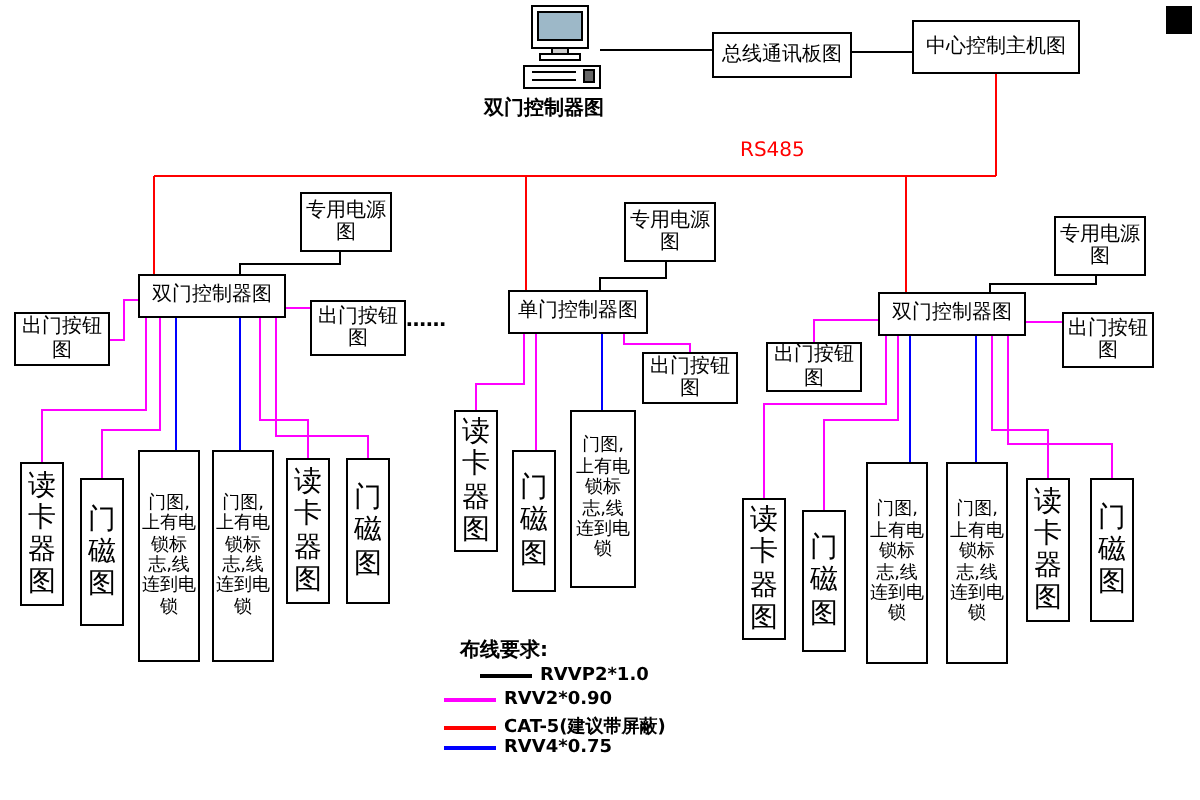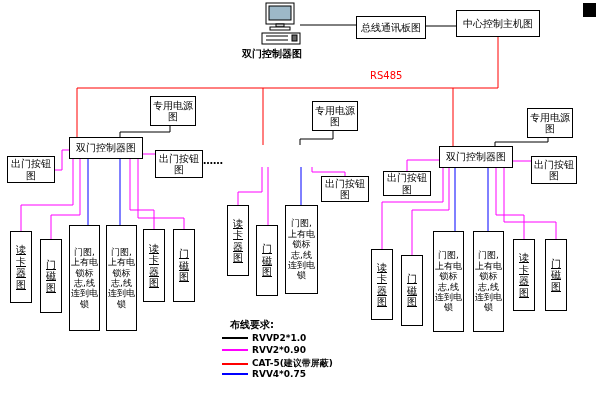--- a/index.html
+++ b/index.html
@@ -2,21 +2,21 @@
 <html><head>
 <meta charset="utf-8">
 <style>
   html,body{margin:0;padding:0;background:#fff;}
   #stage{position:relative;width:600px;height:400px;background:#fff;overflow:hidden;
          font-family:"DejaVu Sans",sans-serif;color:#000;}
   #wires{position:absolute;left:0;top:0;width:600px;height:400px;}
   .box{position:absolute;box-sizing:border-box;border:1px solid #000;background:#fff;
        display:flex;align-items:center;justify-content:center;text-align:center;
        font-size:10px;line-height:1.15;padding:1px;word-break:break-all;}
-  .vbox{font-size:10px;text-decoration:underline;}
+  .vbox{font-size:14px;}
   .vbox-wide{font-size:9px;}
   .plain{position:absolute;font-size:10px;white-space:nowrap;}
   .bold{font-weight:bold;}
   .red{color:#ff0000;}
   .legend-row{position:absolute;display:flex;align-items:center;gap:4px;}
   .swatch{display:inline-block;width:26px;height:2px;}
   .legend-label{font-size:9px;font-weight:bold;white-space:nowrap;}
   .blacksq{position:absolute;background:#000;}
 </style>
 </head>
@@ -80,20 +80,21 @@
   <div class="box" style="left:356px;top:16px;width:70px;height:23px;">总线通讯板图</div>
   <div class="box" style="left:456px;top:10px;width:84px;height:27px;">中心控制主机图</div>
   <div class="blacksq" style="left:583px;top:3px;width:13px;height:14px;"></div>
   <div class="plain red" style="left:370px;top:70px;">RS485</div>
 
   <div class="box" style="left:150px;top:96px;width:46px;height:30px;">专用电源图</div>
   <div class="box" style="left:312px;top:101px;width:46px;height:30px;">专用电源图</div>
   <div class="box" style="left:527px;top:108px;width:46px;height:30px;">专用电源图</div>
 
   <div class="box" style="left:69px;top:137px;width:74px;height:22px;">双门控制器图</div>
+  <div class="box" style="left:254px;top:145px;width:70px;height:22px;">单门控制器图</div>
   <div class="box" style="left:439px;top:146px;width:74px;height:22px;">双门控制器图</div>
 
   <div class="plain bold" style="left:203px;top:155px;">……</div>
 
   <div class="box" style="left:7px;top:156px;width:48px;height:27px;">出门按钮图</div>
   <div class="box" style="left:155px;top:150px;width:48px;height:28px;">出门按钮图</div>
   <div class="box" style="left:321px;top:176px;width:48px;height:26px;">出门按钮图</div>
   <div class="box" style="left:383px;top:171px;width:48px;height:25px;">出门按钮图</div>
   <div class="box" style="left:531px;top:156px;width:46px;height:28px;">出门按钮图</div>
 
@@ -109,21 +110,21 @@
   <div class="box vbox-wide" style="left:285px;top:205px;width:33px;height:89px;">门图,上有电锁标志,线连到电锁</div>
 
   <div class="box vbox" style="left:371px;top:249px;width:22px;height:71px;">读卡器图</div>
   <div class="box vbox" style="left:401px;top:255px;width:22px;height:71px;">门磁图</div>
   <div class="box vbox-wide" style="left:433px;top:231px;width:31px;height:101px;">门图,上有电锁标志,线连到电锁</div>
   <div class="box vbox-wide" style="left:473px;top:231px;width:31px;height:101px;">门图,上有电锁标志,线连到电锁</div>
   <div class="box vbox" style="left:513px;top:239px;width:22px;height:72px;">读卡器图</div>
   <div class="box vbox" style="left:545px;top:239px;width:22px;height:72px;">门磁图</div>
 
   <div class="plain bold" style="left:230px;top:318px;">布线要求:</div>
-  <div class="legend-row" style="left:222px;top:333px;">
+  <div class="legend-row" style="left:240px;top:333px;">
     <span class="swatch" style="background: rgb(0, 0, 0);"></span>
     <span class="legend-label">RVVP2*1.0</span>
   </div>
   <div class="legend-row" style="left:222px;top:345px;">
     <span class="swatch" style="background: rgb(255, 0, 255);"></span>
     <span class="legend-label">RVV2*0.90</span>
   </div>
   <div class="legend-row" style="left:222px;top:357px;">
     <span class="swatch" style="background: rgb(255, 0, 0);"></span>
     <span class="legend-label">CAT-5(建议带屏蔽)</span>

